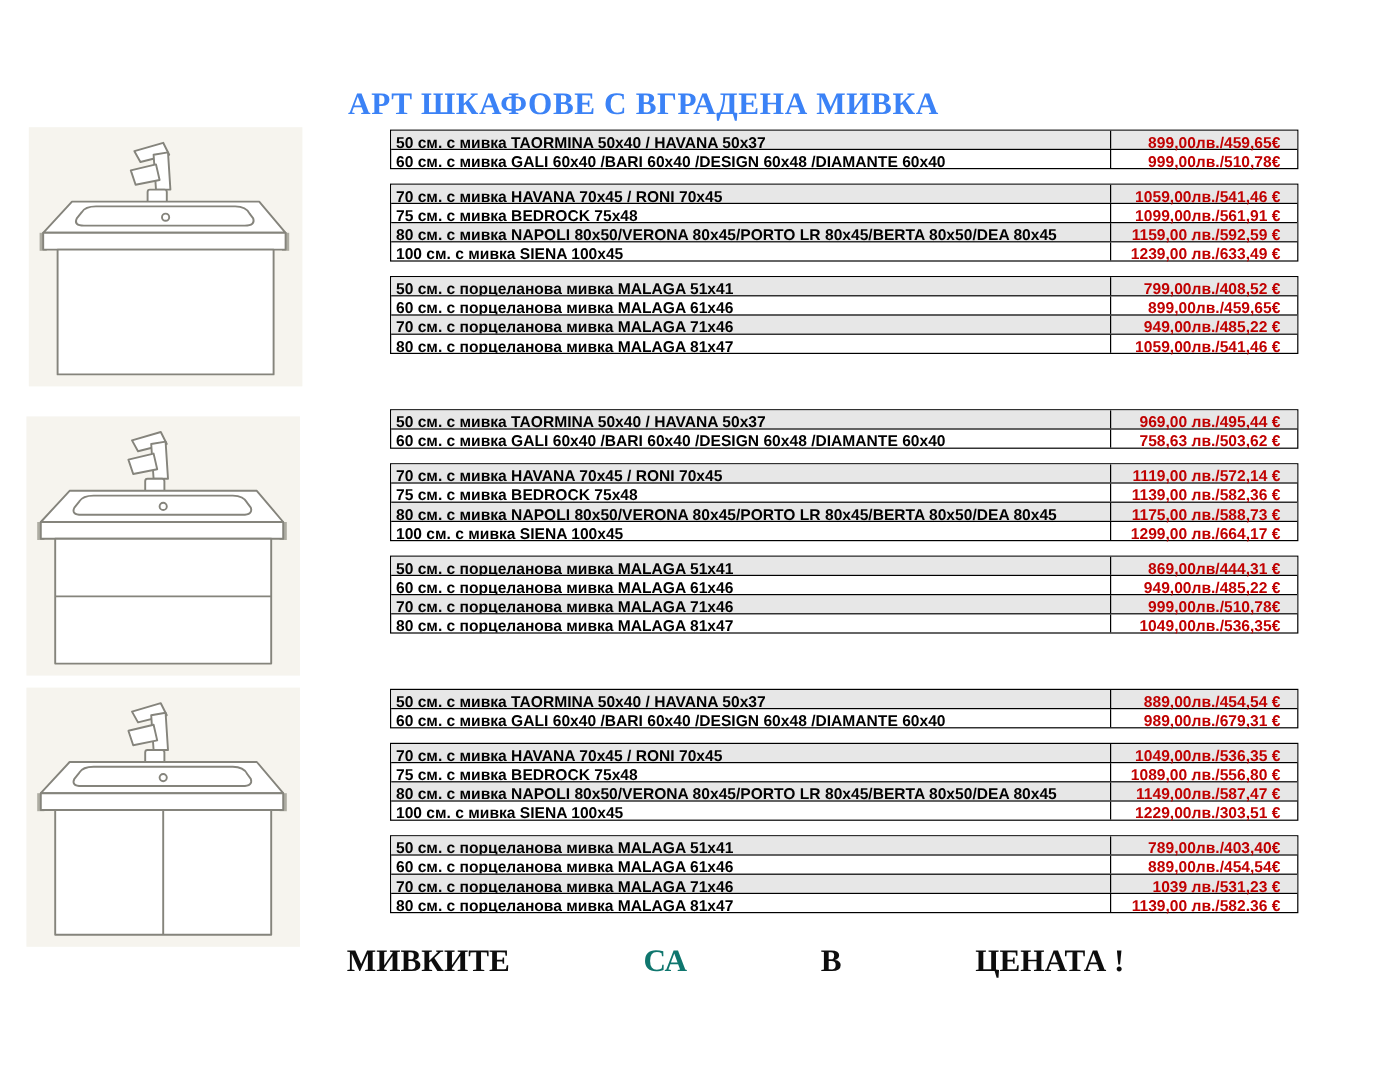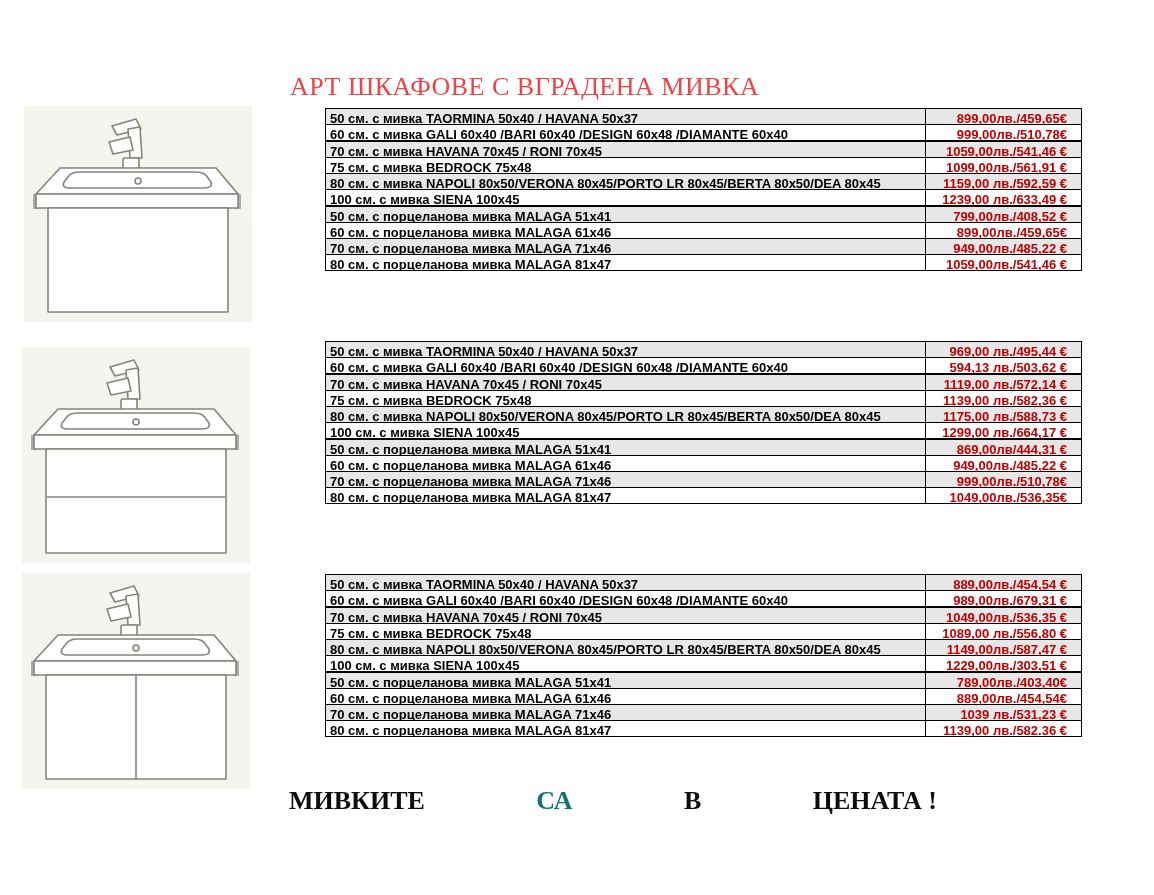--- a/index.html
+++ b/index.html
@@ -2,40 +2,40 @@
 <html><head>
 <meta charset="utf-8">
 <style>
   html,body{margin:0;padding:0;}
   body{
     width:1154px;height:895px;position:relative;background:#ffffff;
     font-family:"Liberation Sans",sans-serif;overflow:hidden;
   }
   .page-title{
     position:absolute;left:290px;top:72px;margin:0;
-    font-family:"Liberation Serif",serif;font-weight:normal;
-    font-size:26px;letter-spacing:.5px;color:#ef4444;white-space:nowrap;
+    font-family:"Liberation Serif",serif;font-weight:bold;
+    font-size:26px;letter-spacing:.5px;color:#3b82f6;white-space:nowrap;
   }
   
   .illu{
     position:absolute;width:228px;height:216px;background:#f6f4ee;
   }
   .illu svg{width:100%;height:100%;display:block;}
   .illu .ln{fill:#ffffff;stroke:#85847c;stroke-width:1.6;stroke-linejoin:round;}
   .illu .cap{fill:#aeada3;stroke:none;}
   .illu-1{left:24px;top:106px;}
   .illu-2{left:22px;top:347px;}
   .illu-3{left:22px;top:573px;}
   
   .price-table{position:absolute;left:325px;width:757px;}
   .pt-1{top:108px;}
   .pt-2{top:341px;}
   .pt-3{top:574px;}
   .group{border:1px solid #000;background:#fff;}
-  .group + .group{margin-top:0;}
+  .group + .group{margin-top:12px;}
   .row{display:flex;height:15px;line-height:20px;justify-content:center;}
   .row + .row{border-top:1px solid #000;}
   .group .row:nth-child(odd){background:#e7e7e7;}
   .label-cell{
     width:595px;padding-left:4px;flex:none;
     font-size:13px;font-weight:bold;color:#000;
     white-space:nowrap;overflow:hidden;
   }
   .price-cell{
     flex:1;border-left:1px solid #000;text-align:right;padding-right:14px;
@@ -154,21 +154,21 @@
     </div>
   </div>
 <div class="price-table pt-2">
     <div class="group">
       <div class="row">
         <div class="label-cell">50 см. с мивка TAORMINA 50x40 / HAVANA 50x37</div>
         <div class="price-cell">969,00 лв./495,44 €</div>
       </div>
       <div class="row">
         <div class="label-cell">60 см. с мивка GALI 60x40 /BARI 60x40 /DESIGN 60x48 /DIAMANTE 60x40</div>
-        <div class="price-cell">594,13 лв./503,62 €</div>
+        <div class="price-cell">758,63 лв./503,62 €</div>
       </div>
     </div>
     <div class="group">
       <div class="row">
         <div class="label-cell">70 см. с мивка HAVANA 70x45 / RONI 70x45</div>
         <div class="price-cell">1119,00 лв./572,14 €</div>
       </div>
       <div class="row">
         <div class="label-cell">75 см. с мивка BEDROCK 75x48</div>
         <div class="price-cell">1139,00 лв./582,36 €</div>

